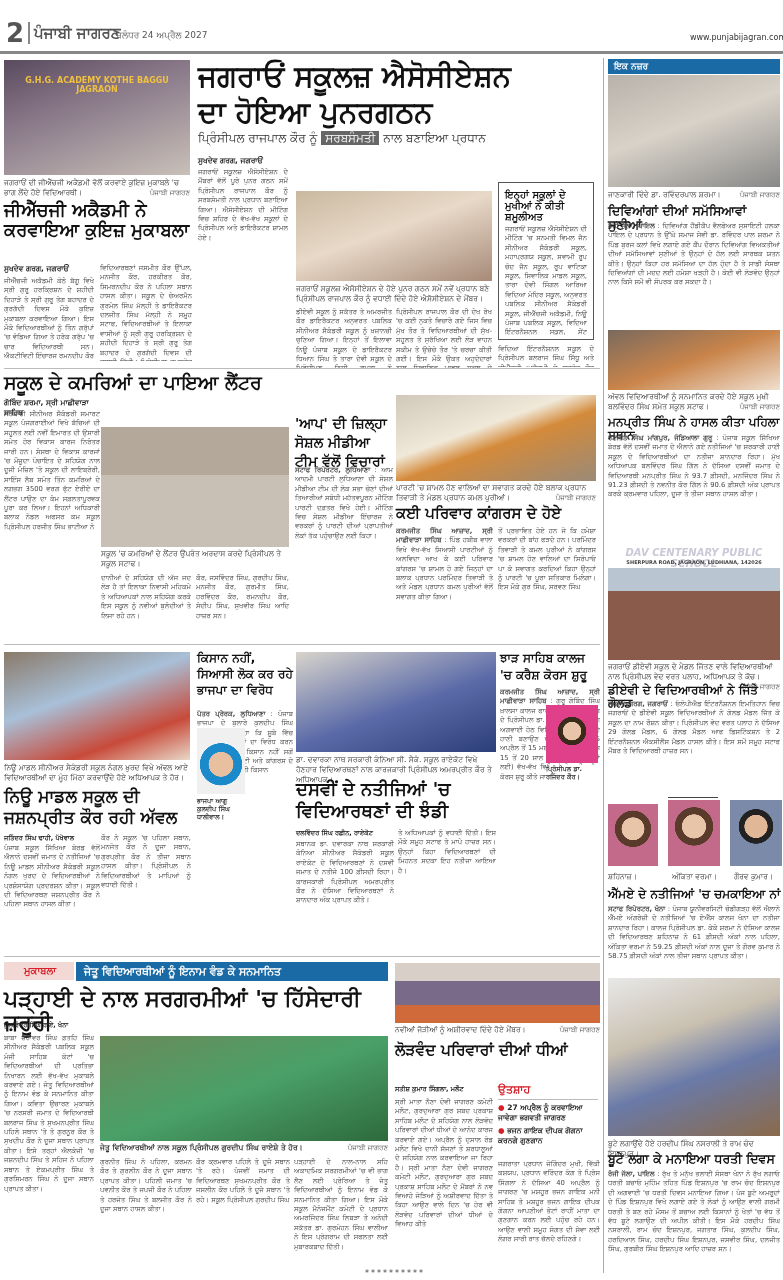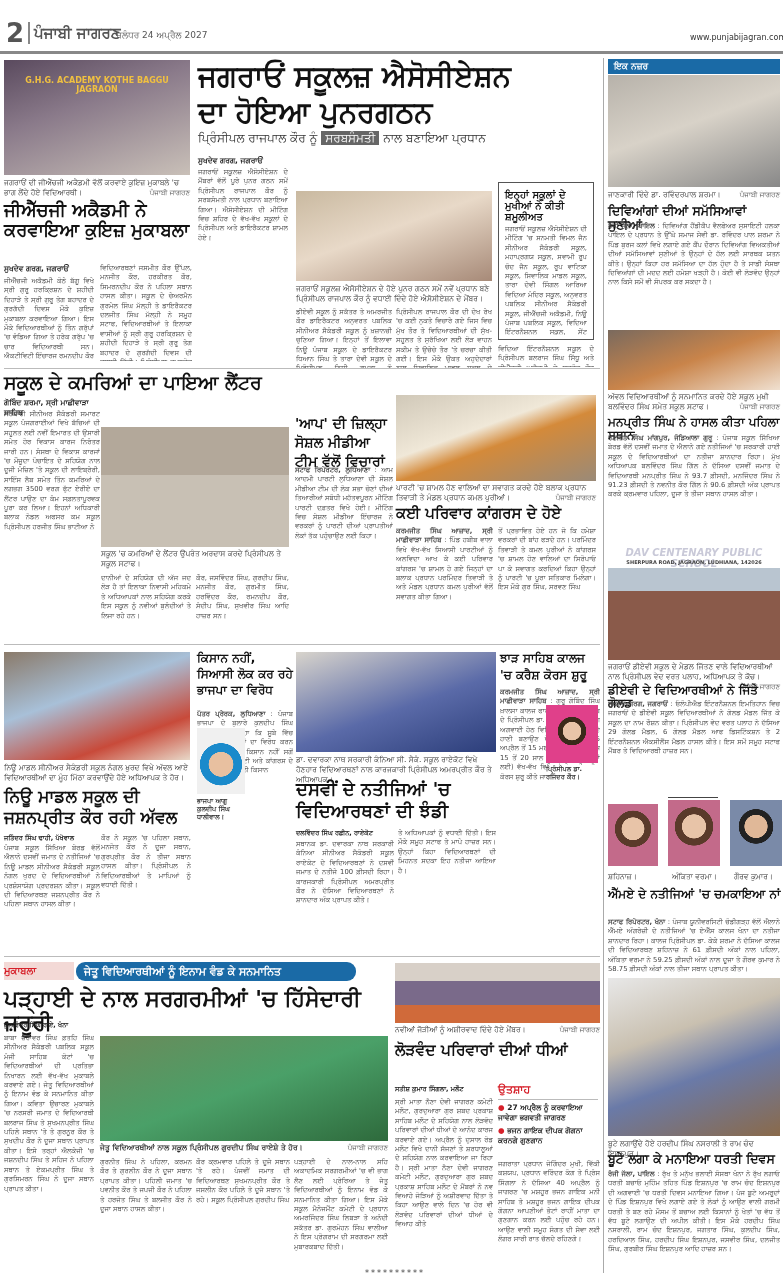--- a/index.html
+++ b/index.html
@@ -27,21 +27,21 @@
 .cap{font-size:7.5px;line-height:10px;color:#333}
 .credit{font-size:7px;color:#555;float:right}
 .hl{font-weight:bold;color:#111;line-height:1.1}
 .body{font-size:6.8px;line-height:9.4px;color:#444;text-align:justify}
 .byline{font-size:7.5px;font-weight:bold;color:#222}
 .colrule{background:#aaa;width:1px}
 .hrule{background:#bbb;height:1px}
 .sidebar-head{background:#1a6aa6;color:#fff;font-size:9px;font-weight:bold;padding:2px 6px}
 .boxed{border:1px solid #555;padding:6px}
 .tagbar{background:#1a6aa6;color:#fff;font-size:11px;font-weight:bold;padding:3px 8px}
-.tagred{background:#f3d9d6;color:#d6202a;font-size:10px;font-weight:bold;padding:3px 0}
+.tagred{background:#f3d9d6;color:#d6202a;font-size:10px;font-weight:bold;padding:3px 20px}
 .highlight{background:#666;color:#fff;padding:0 4px}
 .stars{font-size:8px;color:#444;letter-spacing:2px}
 .bullets div{font-size:7.5px;font-weight:bold;color:#222;line-height:10px;margin-bottom:3px}
 .bullets .bullet{color:#d6202a}
 .orange-head{color:#d6202a;font-size:11px;font-weight:bold}
 </style>
 </head>
 <body>
 
 <div class="abs mast">
@@ -132,21 +132,21 @@
 <div class="abs hrule" style="left:668px;top:797px;width:50px;background:#444;"></div>
 <div class="abs" style="left:608px;top:800px;width:175px;height:88px;">
   <div class="abs photo portrait" style="left:0;top:4px;width:50px;height:62px;"></div>
   <div class="abs photo portrait" style="left:60px;top:0;width:52px;height:66px;"></div>
   <div class="abs photo portrait" style="left:122px;top:0;width:52px;height:66px;background:radial-gradient(circle at 50% 40%,#e0b898 0 24%,#222 25% 36%,#7a8aa8 37% 100%);"></div>
   <div class="abs cap" style="left:0;top:72px;">ਸ਼ਹਿਨਾਜ਼।</div>
   <div class="abs cap" style="left:64px;top:72px;">ਅੰਕਿਤਾ ਵਰਮਾ।</div>
   <div class="abs cap" style="left:126px;top:72px;">ਗੌਰਵ ਕੁਮਾਰ।</div>
 </div>
 <div class="abs hl" style="left:608px;top:888px;width:175px;font-size:12px;">ਐੱਮਏ ਦੇ ਨਤੀਜਿਆਂ 'ਚ ਚਮਕਾਇਆ ਨਾਂ</div>
-<div class="abs body" style="left:608px;top:905px;width:172px;height:70px;overflow:hidden;margin-top:13px;">
+<div class="abs body" style="left:608px;top:905px;width:172px;height:70px;overflow:hidden;">
   <b>ਸਟਾਫ ਰਿਪੋਰਟਰ, ਖੰਨਾ</b> :
   <span>ਪੰਜਾਬ ਯੂਨੀਵਰਸਿਟੀ ਚੰਡੀਗੜ੍ਹ ਵੱਲੋਂ ਐਲਾਨੇ ਐੱਮਏ ਅੰਗਰੇਜ਼ੀ ਦੇ ਨਤੀਜਿਆਂ 'ਚ ਏਐੱਸ ਕਾਲਜ ਖੰਨਾ ਦਾ ਨਤੀਜਾ ਸ਼ਾਨਦਾਰ ਰਿਹਾ। ਕਾਲਜ ਪ੍ਰਿੰਸੀਪਲ ਡਾ. ਕੇਕੇ ਸ਼ਰਮਾ ਨੇ ਦੱਸਿਆ ਕਾਲਜ ਦੀ ਵਿਦਿਆਰਥਣ ਸ਼ਹਿਨਾਜ਼ ਨੇ 61 ਫ਼ੀਸਦੀ ਅੰਕਾਂ ਨਾਲ ਪਹਿਲਾ, ਅੰਕਿਤਾ ਵਰਮਾ ਨੇ 59.25 ਫ਼ੀਸਦੀ ਅੰਕਾਂ ਨਾਲ ਦੂਜਾ ਤੇ ਗੌਰਵ ਕੁਮਾਰ ਨੇ 58.75 ਫ਼ੀਸਦੀ ਅੰਕਾਂ ਨਾਲ ਤੀਜਾ ਸਥਾਨ ਪ੍ਰਾਪਤ ਕੀਤਾ।</span>
 </div>
 
 <div class="abs photo green" style="left:608px;top:978px;width:172px;height:158px;background:linear-gradient(160deg,#e8e8e8 0%,#c9c0b0 35%,#6a7aa8 60%,#8a6a4a 100%);"></div>
 <div class="abs cap" style="left:608px;top:1139px;width:172px;">ਬੂਟੇ ਲਗਾਉਂਦੇ ਹੋਏ ਹਰਦੀਪ ਸਿੰਘ ਨਸਰਾਲੀ ਤੇ ਰਾਮ ਚੰਦ ਇਸ਼ਨਪੁਰ।</div>
 <div class="abs hl" style="left:608px;top:1152px;width:175px;font-size:12.5px;">ਬੂਟੇ ਲਗਾ ਕੇ ਮਨਾਇਆ ਧਰਤੀ ਦਿਵਸ</div>
 <div class="abs body" style="left:608px;top:1170px;width:172px;height:100px;overflow:hidden;">
   <b>ਰੰਜੀ ਜੱਲਾ, ਪਾਇਲ</b> :
   <span>ਰੁੱਖ ਤੇ ਮਨੁੱਖ ਭਲਾਈ ਸੰਸਥਾ ਖੰਨਾ ਨੇ ਰੁੱਖ ਲਗਾਓ ਧਰਤੀ ਬਚਾਓ ਮੁਹਿੰਮ ਤਹਿਤ ਪਿੰਡ ਇਸ਼ਨਪੁਰ 'ਚ ਰਾਮ ਚੰਦ ਇਸ਼ਨਪੁਰ ਦੀ ਅਗਵਾਈ 'ਚ ਧਰਤੀ ਦਿਵਸ ਮਨਾਇਆ ਗਿਆ। ਪੰਜ ਬੂਟੇ ਅਮਰੂਦਾਂ ਦੇ ਪਿੰਡ ਇਸ਼ਨਪੁਰ ਵਿਖੇ ਲਗਾਏ ਗਏ ਤੇ ਲੋਕਾਂ ਨੂੰ ਆਉਣ ਵਾਲੀ ਗਰਮੀ ਧਰਤੀ ਤੇ ਬਣ ਰਹੇ ਮੌਸਮ ਤੋਂ ਬਚਾਅ ਲਈ ਕਿਸਾਨਾਂ ਨੂੰ ਖੇਤਾਂ 'ਚ ਵੱਧ ਤੋਂ ਵੱਧ ਬੂਟੇ ਲਗਾਉਣ ਦੀ ਅਪੀਲ ਕੀਤੀ। ਇਸ ਮੌਕੇ ਹਰਦੀਪ ਸਿੰਘ ਨਸਰਾਲੀ, ਰਾਮ ਚੰਦ ਇਸ਼ਨਪੁਰ, ਜਗਤਾਰ ਸਿੰਘ, ਕੁਲਦੀਪ ਸਿੰਘ, ਹਰਦਿਆਲ ਸਿੰਘ, ਹਰਦੀਪ ਸਿੰਘ ਇਸ਼ਨਪੁਰ, ਜਸਵੀਰ ਸਿੰਘ, ਦਲਜੀਤ ਸਿੰਘ, ਗੁਰਬੀਰ ਸਿੰਘ ਇਸ਼ਨਪੁਰ ਆਦਿ ਹਾਜ਼ਰ ਸਨ।</span>
@@ -218,32 +218,32 @@
 </div>
 <div class="abs body" style="left:500px;top:688px;width:100px;height:252px;overflow:hidden;">
   <b>ਕਰਮਜੀਤ ਸਿੰਘ ਆਜ਼ਾਦ, ਸ੍ਰੀ ਮਾਛੀਵਾੜਾ ਸਾਹਿਬ</b> :
   <span>ਗੁਰੂ ਗੋਬਿੰਦ ਸਿੰਘ ਖ਼ਾਲਸਾ ਕਾਲਜ ਫਾਰ ਵਿਮੈਨ ਝਾੜ ਸਾਹਿਬ ਦੇ ਪ੍ਰਿੰਸੀਪਲ ਡਾ. ਰਜਿੰਦਰ ਕੌਰ ਦੀ ਯੋਗ ਅਗਵਾਈ ਹੇਠ ਵਿਦਿਆਰਥਣਾਂ ਨੂੰ ਸਮੇਂ ਦੇ ਹਾਣੀ ਬਣਾਉਣ ਦੇ ਮੰਤਵ ਨਾਲ 25 ਅਪ੍ਰੈਲ ਤੋਂ 15 ਮਈ ਤੱਕ (ਬਾਰ੍ਹਵੀਂ ਪਾਸ 15 ਤੋਂ 20 ਸਾਲ ਦੀਆਂ ਵਿਦਿਆਰਥਣਾਂ ਲਈ) ਵੱਖ-ਵੱਖ ਵਿਸ਼ਿਆਂ ਦੇ ਫ਼ਰੀ ਕਰੈਸ਼ ਕੋਰਸ ਸ਼ੁਰੂ ਕੀਤੇ ਜਾ ਰਹੇ ਹਨ।</span>
 </div>
 <div class="abs photo portrait" style="left:546px;top:705px;width:52px;height:58px;background:radial-gradient(circle at 50% 45%,#e8c4a8 0 22%,#3a2a1a 23% 34%,#e0408a 35% 100%);"></div>
 <div class="abs cap" style="left:546px;top:765px;width:54px;font-weight:bold;font-size:6.5px;line-height:8px;background:#fff;">ਪ੍ਰਿੰਸੀਪਲ ਡਾ. ਰਜਿੰਦਰ ਕੌਰ।</div>
 
 <div class="abs hrule" style="left:4px;top:956px;width:596px;"></div>
 <div class="abs tagred" style="left:4px;top:962px;width:70px;">ਮੁਕਾਬਲਾ</div>
-<div class="abs tagbar" style="left:76px;top:962px;width:280px;border-radius:9px;">ਜੇਤੂ ਵਿਦਿਆਰਥੀਆਂ ਨੂੰ ਇਨਾਮ ਵੰਡ ਕੇ ਸਨਮਾਨਿਤ</div>
+<div class="abs tagbar" style="left:76px;top:962px;width:312px;">ਜੇਤੂ ਵਿਦਿਆਰਥੀਆਂ ਨੂੰ ਇਨਾਮ ਵੰਡ ਕੇ ਸਨਮਾਨਿਤ</div>
 <div class="abs hl" style="left:4px;top:987px;width:386px;font-size:22px;">ਪੜ੍ਹਾਈ ਦੇ ਨਾਲ ਸਰਗਰਮੀਆਂ 'ਚ ਹਿੱਸੇਦਾਰੀ ਜ਼ਰੂਰੀ</div>
 <div class="abs byline" style="left:4px;top:1021px;width:90px;font-size:6.5px;">ਕੁਲਵਿੰਦਰ ਸਿੰਘ ਰਾਏ, ਖੰਨਾ</div>
 <div class="abs body" style="left:4px;top:1034px;width:90px;height:236px;overflow:hidden;">ਬਾਬਾ ਜ਼ੋਰਾਵਰ ਸਿੰਘ ਫ਼ਤਹਿ ਸਿੰਘ ਸੀਨੀਅਰ ਸੈਕੰਡਰੀ ਪਬਲਿਕ ਸਕੂਲ ਮੰਜੀ ਸਾਹਿਬ ਕੋਟਾਂ 'ਚ ਵਿਦਿਆਰਥੀਆਂ ਦੀ ਪ੍ਰਤਿਭਾ ਨਿਖਾਰਨ ਲਈ ਵੱਖ-ਵੱਖ ਮੁਕਾਬਲੇ ਕਰਵਾਏ ਗਏ। ਜੇਤੂ ਵਿਦਿਆਰਥੀਆਂ ਨੂੰ ਇਨਾਮ ਵੰਡ ਕੇ ਸਨਮਾਨਿਤ ਕੀਤਾ ਗਿਆ। ਕਵਿਤਾ ਉਚਾਰਣ ਮੁਕਾਬਲੇ 'ਚ ਨਰਸਰੀ ਜਮਾਤ ਦੇ ਵਿਦਿਆਰਥੀ ਬਲਰਾਜ ਸਿੰਘ ਤੇ ਸੁਖਮਨਪ੍ਰੀਤ ਸਿੰਘ ਪਹਿਲੇ ਸਥਾਨ 'ਤੇ ਤੇ ਗੁਰਨੂਰ ਕੌਰ ਤੇ ਸੁਖਦੀਪ ਕੌਰ ਨੇ ਦੂਜਾ ਸਥਾਨ ਪ੍ਰਾਪਤ ਕੀਤਾ। ਇਸੇ ਤਰ੍ਹਾਂ ਐਲਕੇਜੀ 'ਚ ਜਸ਼ਨਦੀਪ ਸਿੰਘ ਤੇ ਸਹਿਜ ਨੇ ਪਹਿਲਾ ਸਥਾਨ ਤੇ ਏਕਮਪ੍ਰੀਤ ਸਿੰਘ ਤੇ ਗੁਰਸਿਮਰਨ ਸਿੰਘ ਨੇ ਦੂਜਾ ਸਥਾਨ ਪ੍ਰਾਪਤ ਕੀਤਾ।</div>
 <div class="abs photo green" style="left:100px;top:1036px;width:288px;height:105px;"></div>
 <div class="abs cap" style="left:100px;top:1143px;width:288px;">
   <b>ਜੇਤੂ ਵਿਦਿਆਰਥੀਆਂ ਨਾਲ ਸਕੂਲ ਪ੍ਰਿੰਸੀਪਲ ਗੁਰਦੀਪ ਸਿੰਘ ਰਾਏਸ਼ੇ ਤੇ ਹੋਰ।</b>
   <span class="credit">ਪੰਜਾਬੀ ਜਾਗਰਣ</span>
 </div>
 <div class="abs body" style="left:100px;top:1158px;width:92px;height:112px;overflow:hidden;">ਗੁਰਨੀਤ ਸਿੰਘ ਨੇ ਪਹਿਲਾ, ਕਰਮਨ ਕੌਰ ਤੇ ਗੁਰਲੀਨ ਕੌਰ ਨੇ ਦੂਜਾ ਸਥਾਨ ਪ੍ਰਾਪਤ ਕੀਤਾ। ਪਹਿਲੀ ਜਮਾਤ 'ਚ ਪਵਨੀਤ ਕੌਰ ਤੇ ਜਪਜੀ ਕੌਰ ਨੇ ਪਹਿਲਾ ਤੇ ਹਰਜੋਤ ਸਿੰਘ ਤੇ ਬਲਜੀਤ ਕੌਰ ਨੇ ਦੂਜਾ ਸਥਾਨ ਹਾਸਲ ਕੀਤਾ।</div>
 <div class="abs body" style="left:196px;top:1158px;width:94px;height:112px;overflow:hidden;">ਕੌਰ ਕ੍ਰਮਵਾਰ ਪਹਿਲੇ ਤੇ ਦੂਜੇ ਸਥਾਨ 'ਤੇ ਰਹੇ। ਪੰਜਵੀਂ ਜਮਾਤ ਦੀ ਵਿਦਿਆਰਥਣ ਸੁਖਮਨਪ੍ਰੀਤ ਕੌਰ ਤੇ ਜਸਲੀਨ ਕੌਰ ਪਹਿਲੇ ਤੇ ਦੂਜੇ ਸਥਾਨ 'ਤੇ ਰਹੇ। ਸਕੂਲ ਪ੍ਰਿੰਸੀਪਲ ਗੁਰਦੀਪ ਸਿੰਘ</div>
-<div class="abs body" style="left:294px;top:1158px;width:94px;height:112px;overflow:hidden;">ਪੜ੍ਹਾਈ ਦੇ ਨਾਲ-ਨਾਲ ਸਹਿ ਅਕਾਦਮਿਕ ਸਰਗਰਮੀਆਂ 'ਚ ਵੀ ਭਾਗ ਲੈਣ ਲਈ ਪ੍ਰੇਰਿਆ ਤੇ ਜੇਤੂ ਵਿਦਿਆਰਥੀਆਂ ਨੂੰ ਇਨਾਮ ਵੰਡ ਕੇ ਸਨਮਾਨਿਤ ਕੀਤਾ ਗਿਆ। ਇਸ ਮੌਕੇ ਸਕੂਲ ਮੈਨੇਜਮੈਂਟ ਕਮੇਟੀ ਦੇ ਪ੍ਰਧਾਨ ਅਮਰਜਿੰਦਰ ਸਿੰਘ ਲਿਬੜਾ ਤੇ ਅਨੰਦੀ ਸਕੱਤਰ ਡਾ. ਗੁਰਮੋਹਨ ਸਿੰਘ ਵਾਲੀਆ ਨੇ ਇਸ ਪ੍ਰੋਗਰਾਮ ਦੀ ਸਰਗਰਮਾ ਲਈ ਮੁਬਾਰਕਬਾਦ ਦਿੱਤੀ।</div>
+<div class="abs body" style="left:294px;top:1158px;width:94px;height:112px;overflow:hidden;">ਪੜ੍ਹਾਈ ਦੇ ਨਾਲ-ਨਾਲ ਸਹਿ ਅਕਾਦਮਿਕ ਸਰਗਰਮੀਆਂ 'ਚ ਵੀ ਭਾਗ ਲੈਣ ਲਈ ਪ੍ਰੇਰਿਆ ਤੇ ਜੇਤੂ ਵਿਦਿਆਰਥੀਆਂ ਨੂੰ ਇਨਾਮ ਵੰਡ ਕੇ ਸਨਮਾਨਿਤ ਕੀਤਾ ਗਿਆ। ਇਸ ਮੌਕੇ ਸਕੂਲ ਮੈਨੇਜਮੈਂਟ ਕਮੇਟੀ ਦੇ ਪ੍ਰਧਾਨ ਅਮਰਜਿੰਦਰ ਸਿੰਘ ਲਿਬੜਾ ਤੇ ਅਨੰਦੀ ਸਕੱਤਰ ਡਾ. ਗੁਰਮੋਹਨ ਸਿੰਘ ਵਾਲੀਆ ਨੇ ਇਸ ਪ੍ਰੋਗਰਾਮ ਦੀ ਸਫਲਤਾ ਲਈ ਮੁਬਾਰਕਬਾਦ ਦਿੱਤੀ।</div>
 
 <div class="abs photo warm" style="left:395px;top:963px;width:205px;height:60px;background:linear-gradient(180deg,#d8d0c8 0 30%,#7a6a8a 30% 70%,#d06a3a 70% 100%);"></div>
 <div class="abs cap" style="left:395px;top:1025px;width:205px;">
   <span>ਨਵੀਆਂ ਜੋੜੀਆਂ ਨੂੰ ਅਸ਼ੀਰਵਾਦ ਦਿੰਦੇ ਹੋਏ ਮੈਂਬਰ।</span>
   <span class="credit">ਪੰਜਾਬੀ ਜਾਗਰਣ</span>
 </div>
 <div class="abs hl" style="left:395px;top:1040px;width:205px;font-size:15.5px;line-height:20px;">
   <div>ਲੋੜਵੰਦ ਪਰਿਵਾਰਾਂ ਦੀਆਂ ਧੀਆਂ</div>
 </div>
 <div class="abs byline" style="left:395px;top:1085px;width:98px;font-size:6.5px;">ਸਤੀਸ਼ ਕੁਮਾਰ ਸਿੰਗਲਾ, ਮਲੌਟ</div>

